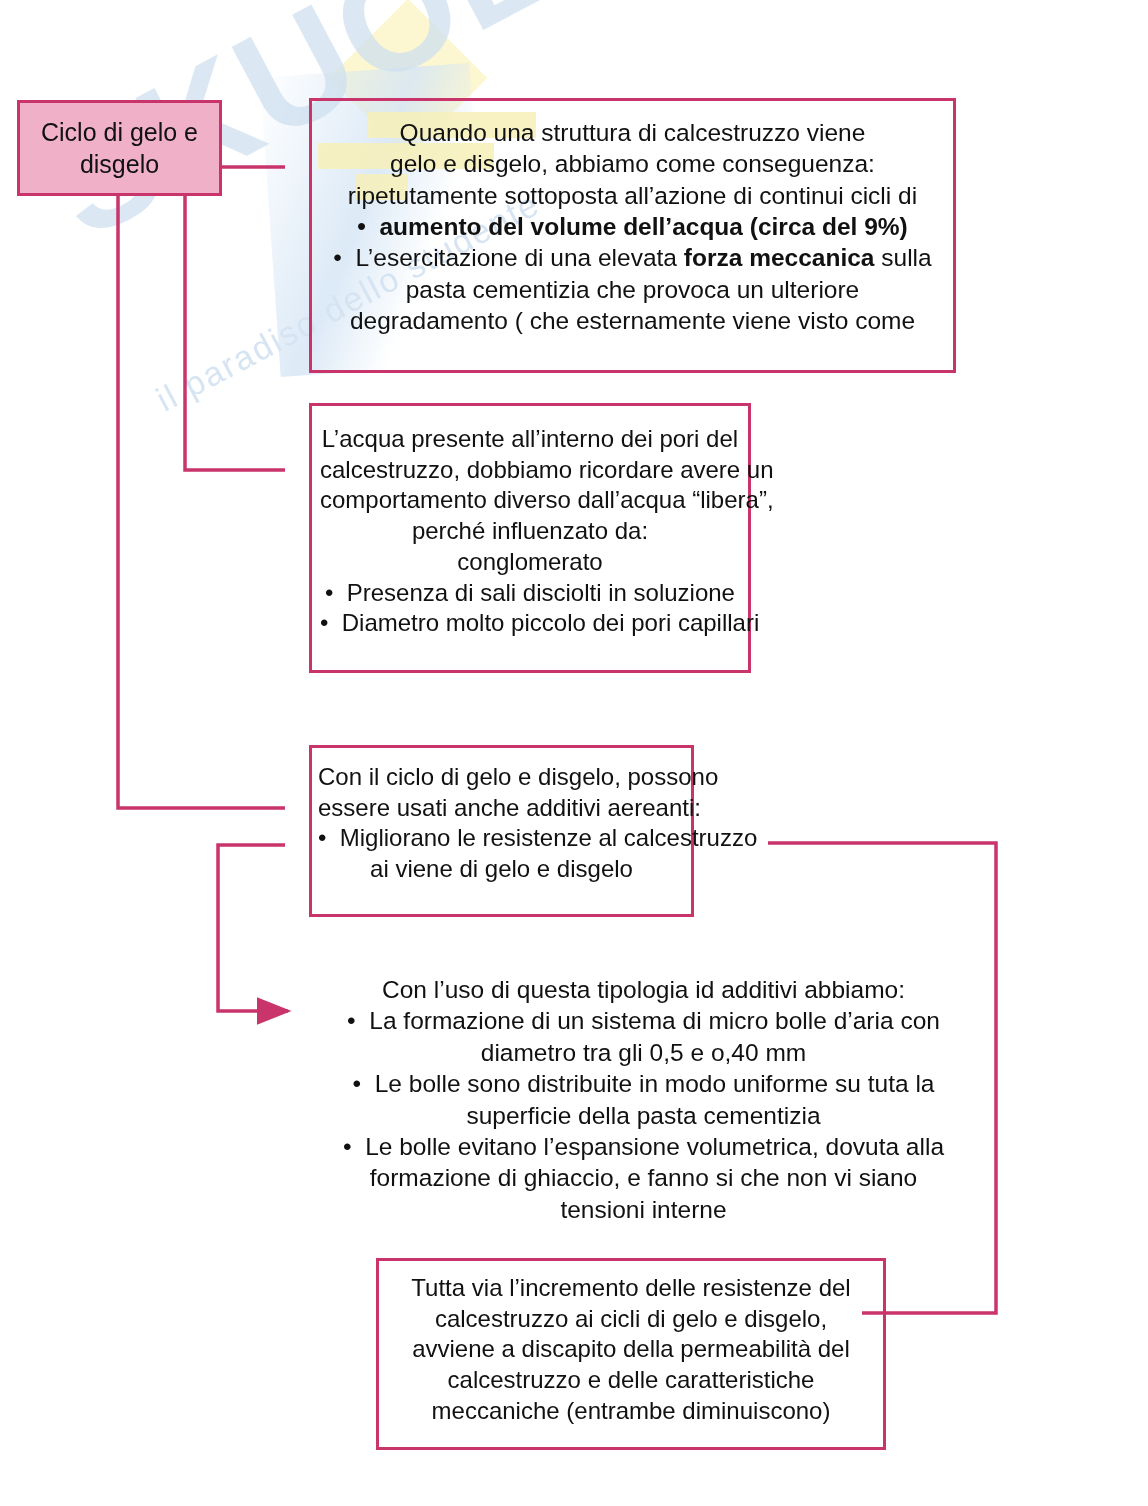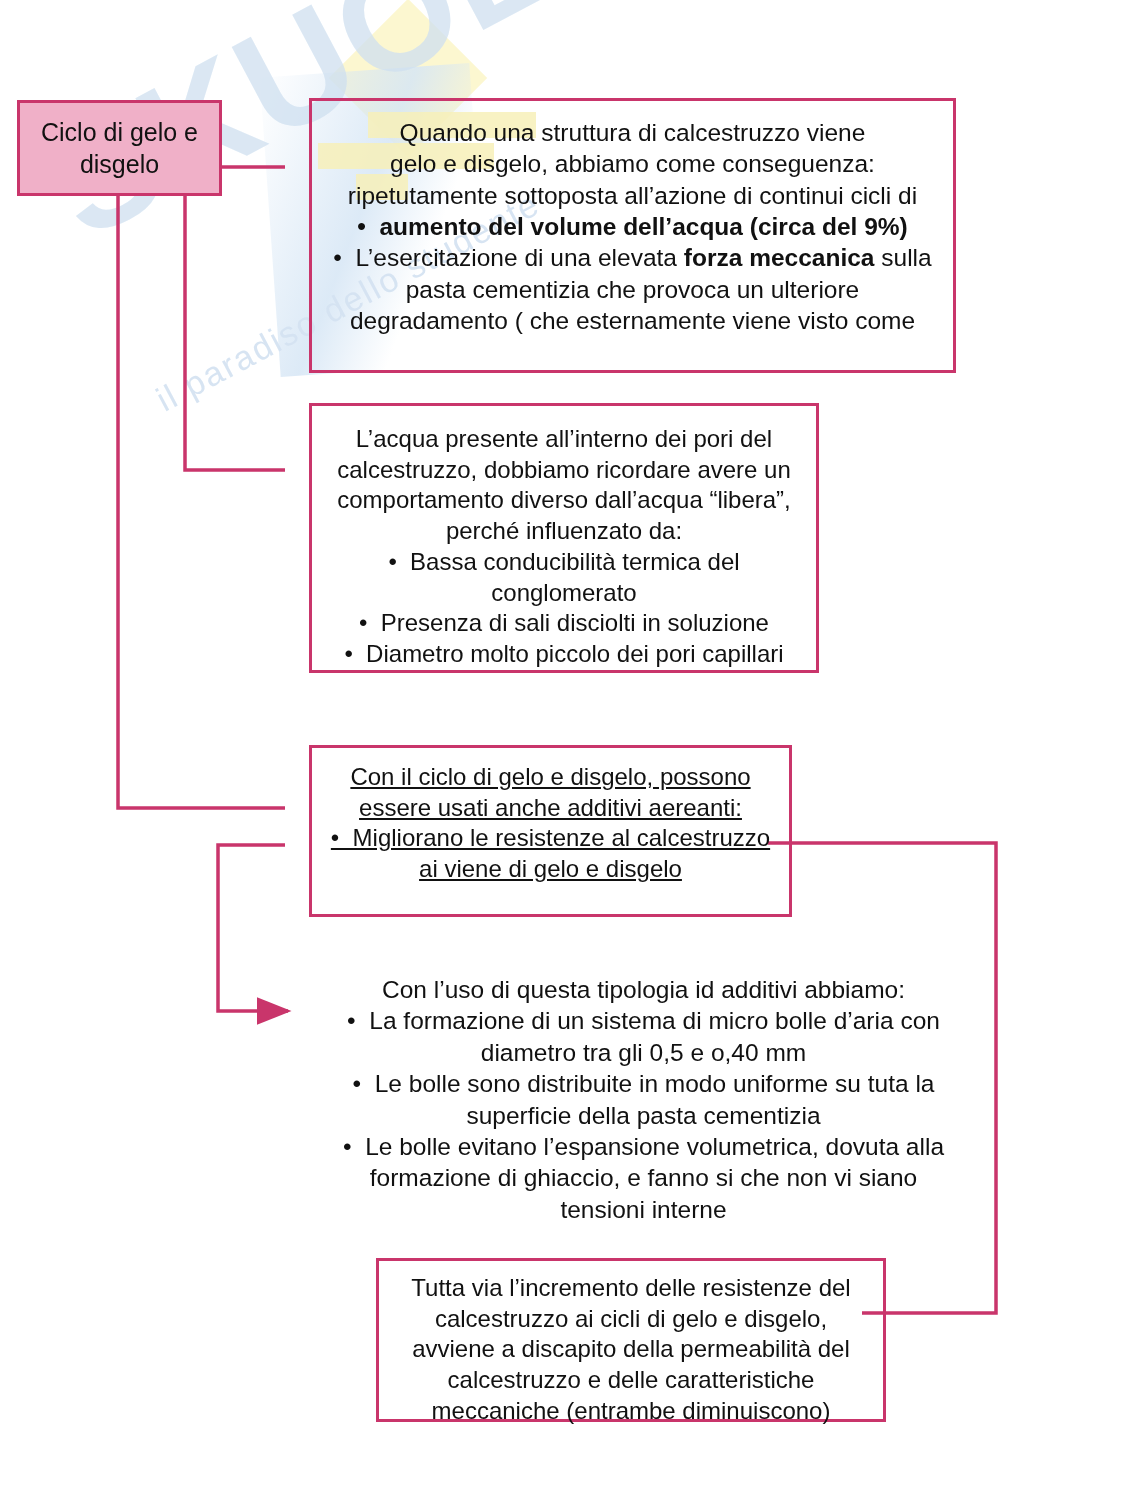--- a/index.html
+++ b/index.html
@@ -132,54 +132,53 @@
     width: 647px;
     height: 275px;
     font-size: 24.5px;
     padding: 16px 10px 8px 10px;
     justify-content: flex-start;
   }
   
   #node-box2 {
     left: 285px;
     top: 403px;
-    width: 510px;
+    width: 442px;
     height: 270px;
     font-size: 24px;
     padding: 18px 8px 8px 8px;
     justify-content: flex-start;
   }
   
   #node-box3 {
     left: 285px;
     top: 745px;
-    width: 483px;
+    width: 385px;
     height: 172px;
     font-size: 24px;
     padding: 14px 6px 8px 6px;
     justify-content: flex-start;
-    text-decoration: underline;
   }
   
   #node-box4 {
     left: 292px;
     top: 985px;
     width: 655px;
     height: 240px;
     border: none;
     font-size: 24.5px;
     background: transparent;
     justify-content: flex-end;
   }
   
   #node-box5 {
     left: 352px;
     top: 1258px;
     width: 510px;
-    height: 164px;
+    height: 192px;
     font-size: 24px;
     padding: 12px 6px 8px 6px;
     justify-content: flex-start;
   }
 </style>
 </head>
 <body>
 
 <div id="page">
 
@@ -226,21 +225,20 @@
     <span class="ln"><span>•  L’esercitazione di una elevata <span class="b">forza meccanica</span> sulla</span></span>
     <span class="ln">pasta cementizia che provoca un ulteriore</span>
     <span class="ln">degradamento ( che esternamente viene visto come</span>
   </div>
 
   <div class="node plain" id="node-box2">
     <span class="ln">L’acqua presente all’interno dei pori del</span>
     <span class="ln">calcestruzzo, dobbiamo ricordare avere un</span>
     <span class="ln">comportamento diverso dall’acqua “libera”,</span>
     <span class="ln">perché influenzato da:</span>
-    <span class="ln">•  Bassa conducibilità termica del</span>
     <span class="ln">conglomerato</span>
     <span class="ln">•  Presenza di sali disciolti in soluzione</span>
     <span class="ln">•  Diametro molto piccolo dei pori capillari</span>
   </div>
 
   <div class="node plain" id="node-box3">
     <span class="ln">Con il ciclo di gelo e disgelo, possono</span>
     <span class="ln">essere usati anche additivi aereanti:</span>
     <span class="ln">•  Migliorano le resistenze al calcestruzzo</span>
     <span class="ln">ai viene di gelo e disgelo</span>

